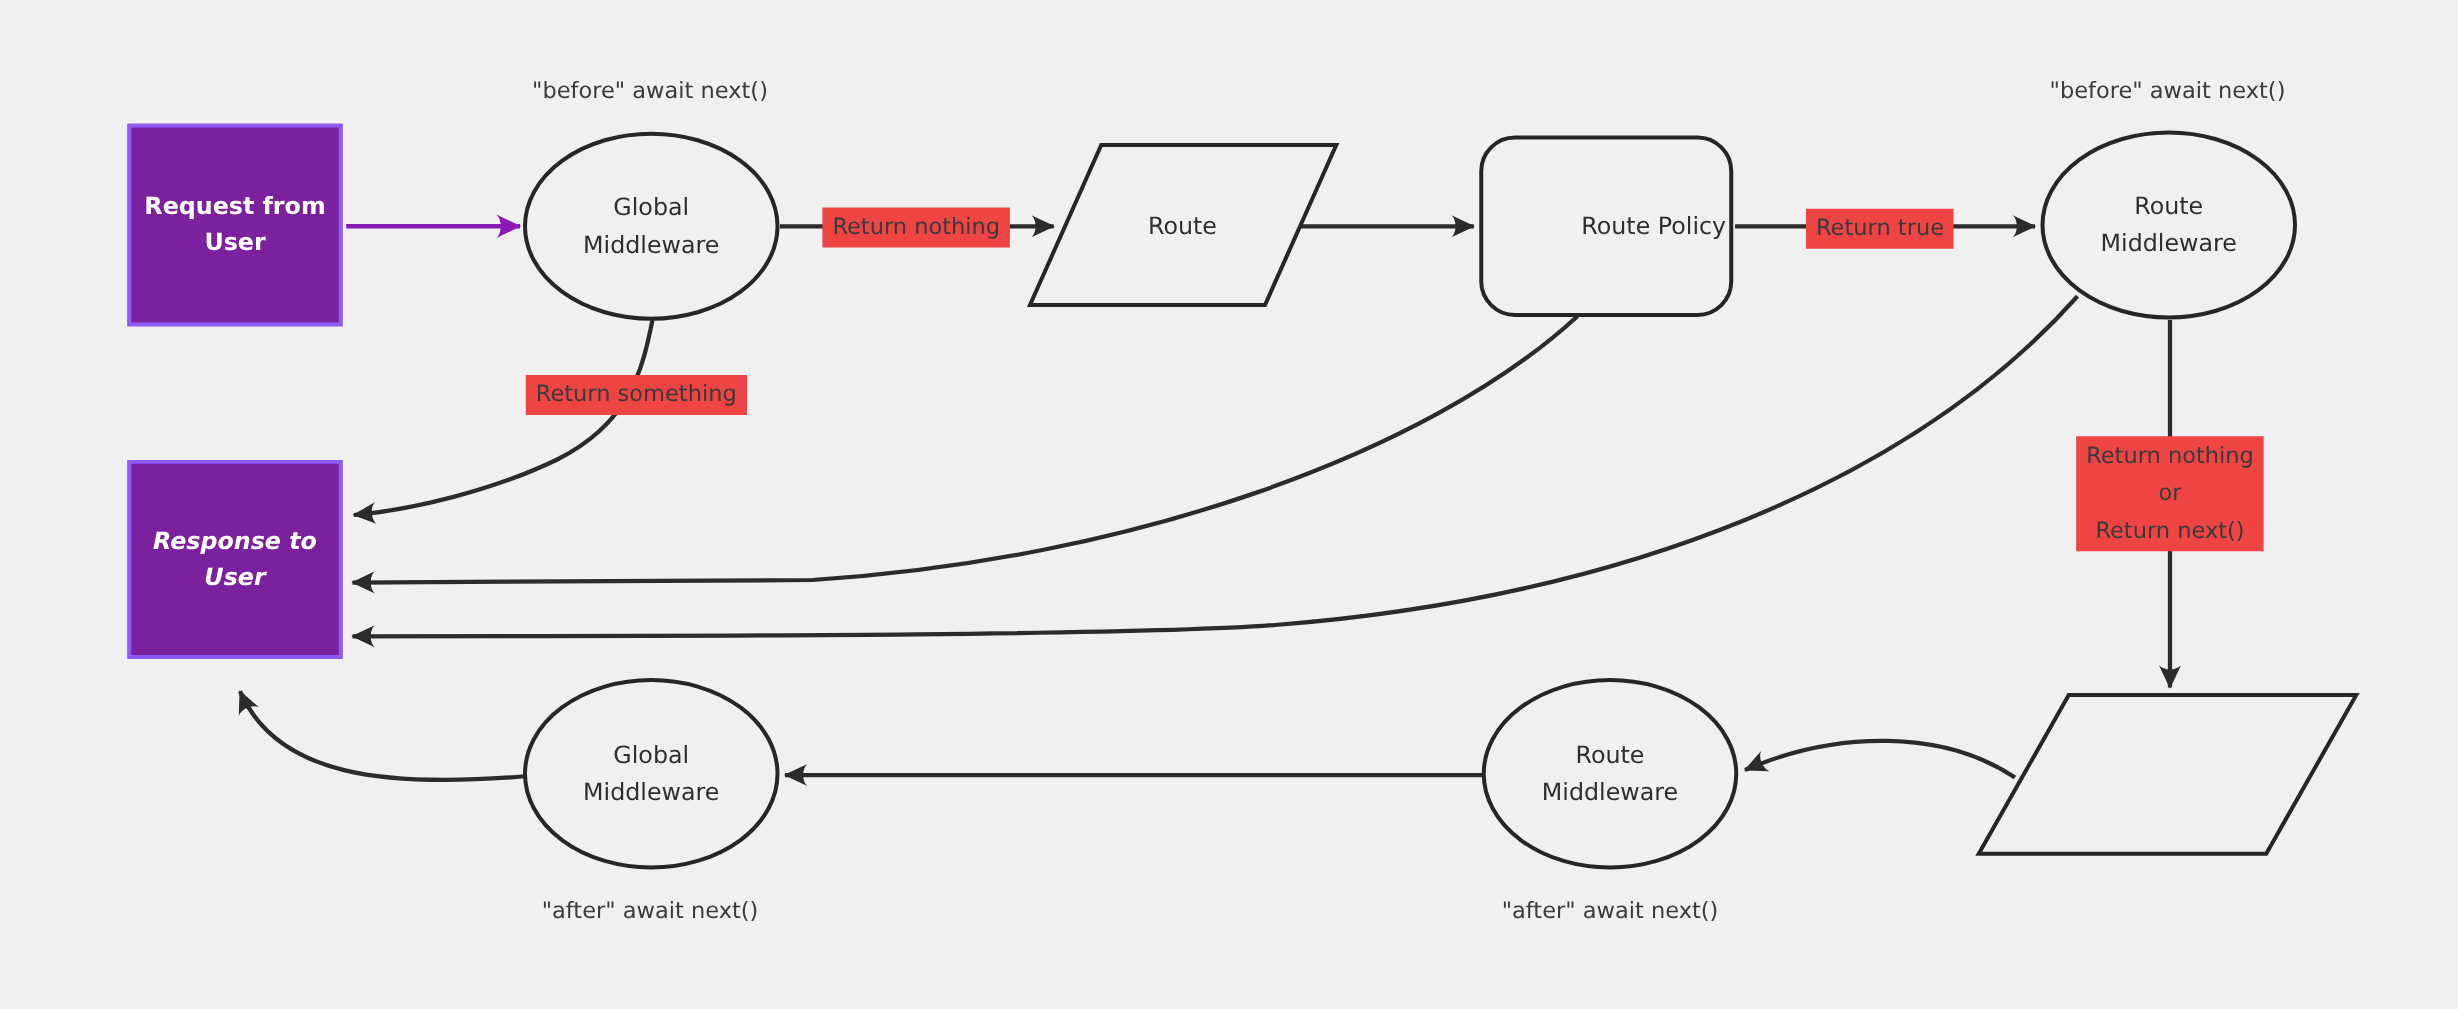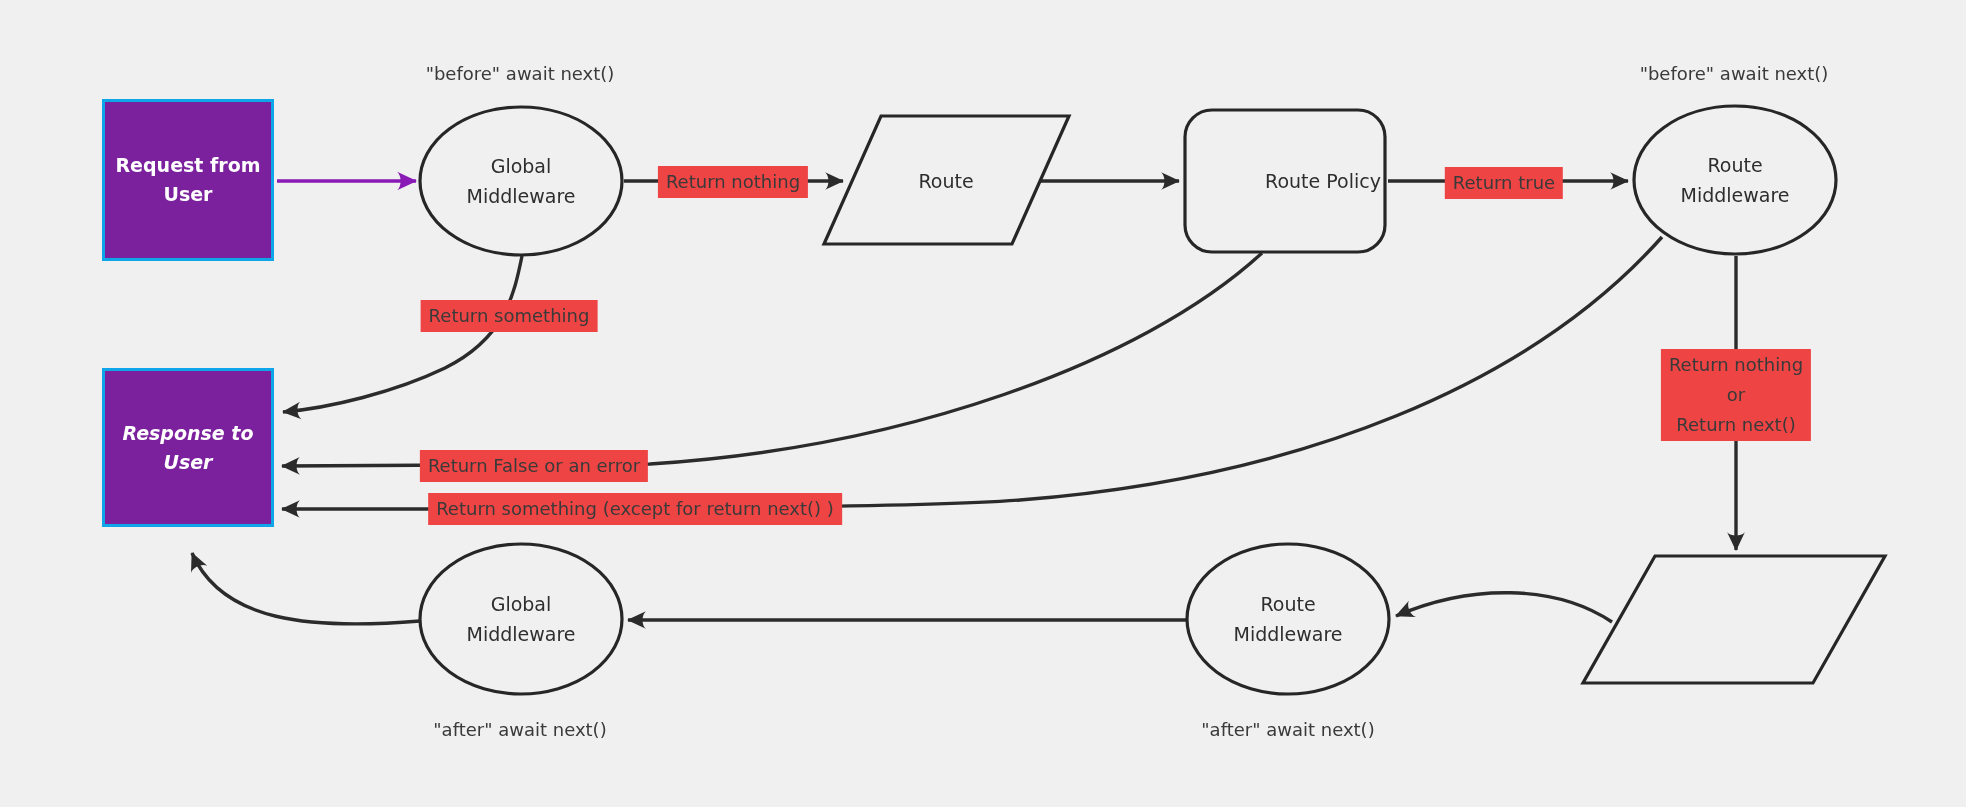--- a/index.html
+++ b/index.html
@@ -9,21 +9,21 @@
     background:#f0f0f0;
     font-family:"DejaVu Sans","Liberation Sans",sans-serif;
     overflow:hidden;
   }
   #wires{position:absolute;left:0;top:0;z-index:0;}
 
   
   .pbox{
     position:absolute;z-index:2;
     background:#7c219e;
-    border:3px solid #0ea5e9;
+    border:3px solid #8b5cf6;
     color:#ffffff;
     font-weight:bold;font-size:19px;line-height:29px;
     display:flex;align-items:center;justify-content:center;
     text-align:center;white-space:pre-line;
     box-sizing:border-box;
   }
 
   
   .nodetext{
     position:absolute;z-index:2;
@@ -102,19 +102,17 @@
 Middleware</div>
 
   <div class="annot" style="left:520px;top:73px;">"before" await next()</div>
   <div class="annot" style="left:1734px;top:73px;">"before" await next()</div>
   <div class="annot" style="left:520px;top:729px;">"after" await next()</div>
   <div class="annot" style="left:1288px;top:729px;">"after" await next()</div>
 
   <div class="elabel masked" style="left:733px;top:182px;">Return nothing</div>
   <div class="elabel masked" style="left:1504px;top:183px;text-align:right;">Return true</div>
   <div class="elabel masked" style="left:509px;top:316px;">Return something</div>
-  <div class="elabel masked" style="left:534px;top:466px;">Return False or an error</div>
-  <div class="elabel masked" style="left:635px;top:509px;">Return something (except for return next() )</div>
   <div class="elabel masked" style="left:1736px;top:395px;">Return nothing
 or
 Return next()</div>
 
 </div>
 
 </body></html>

